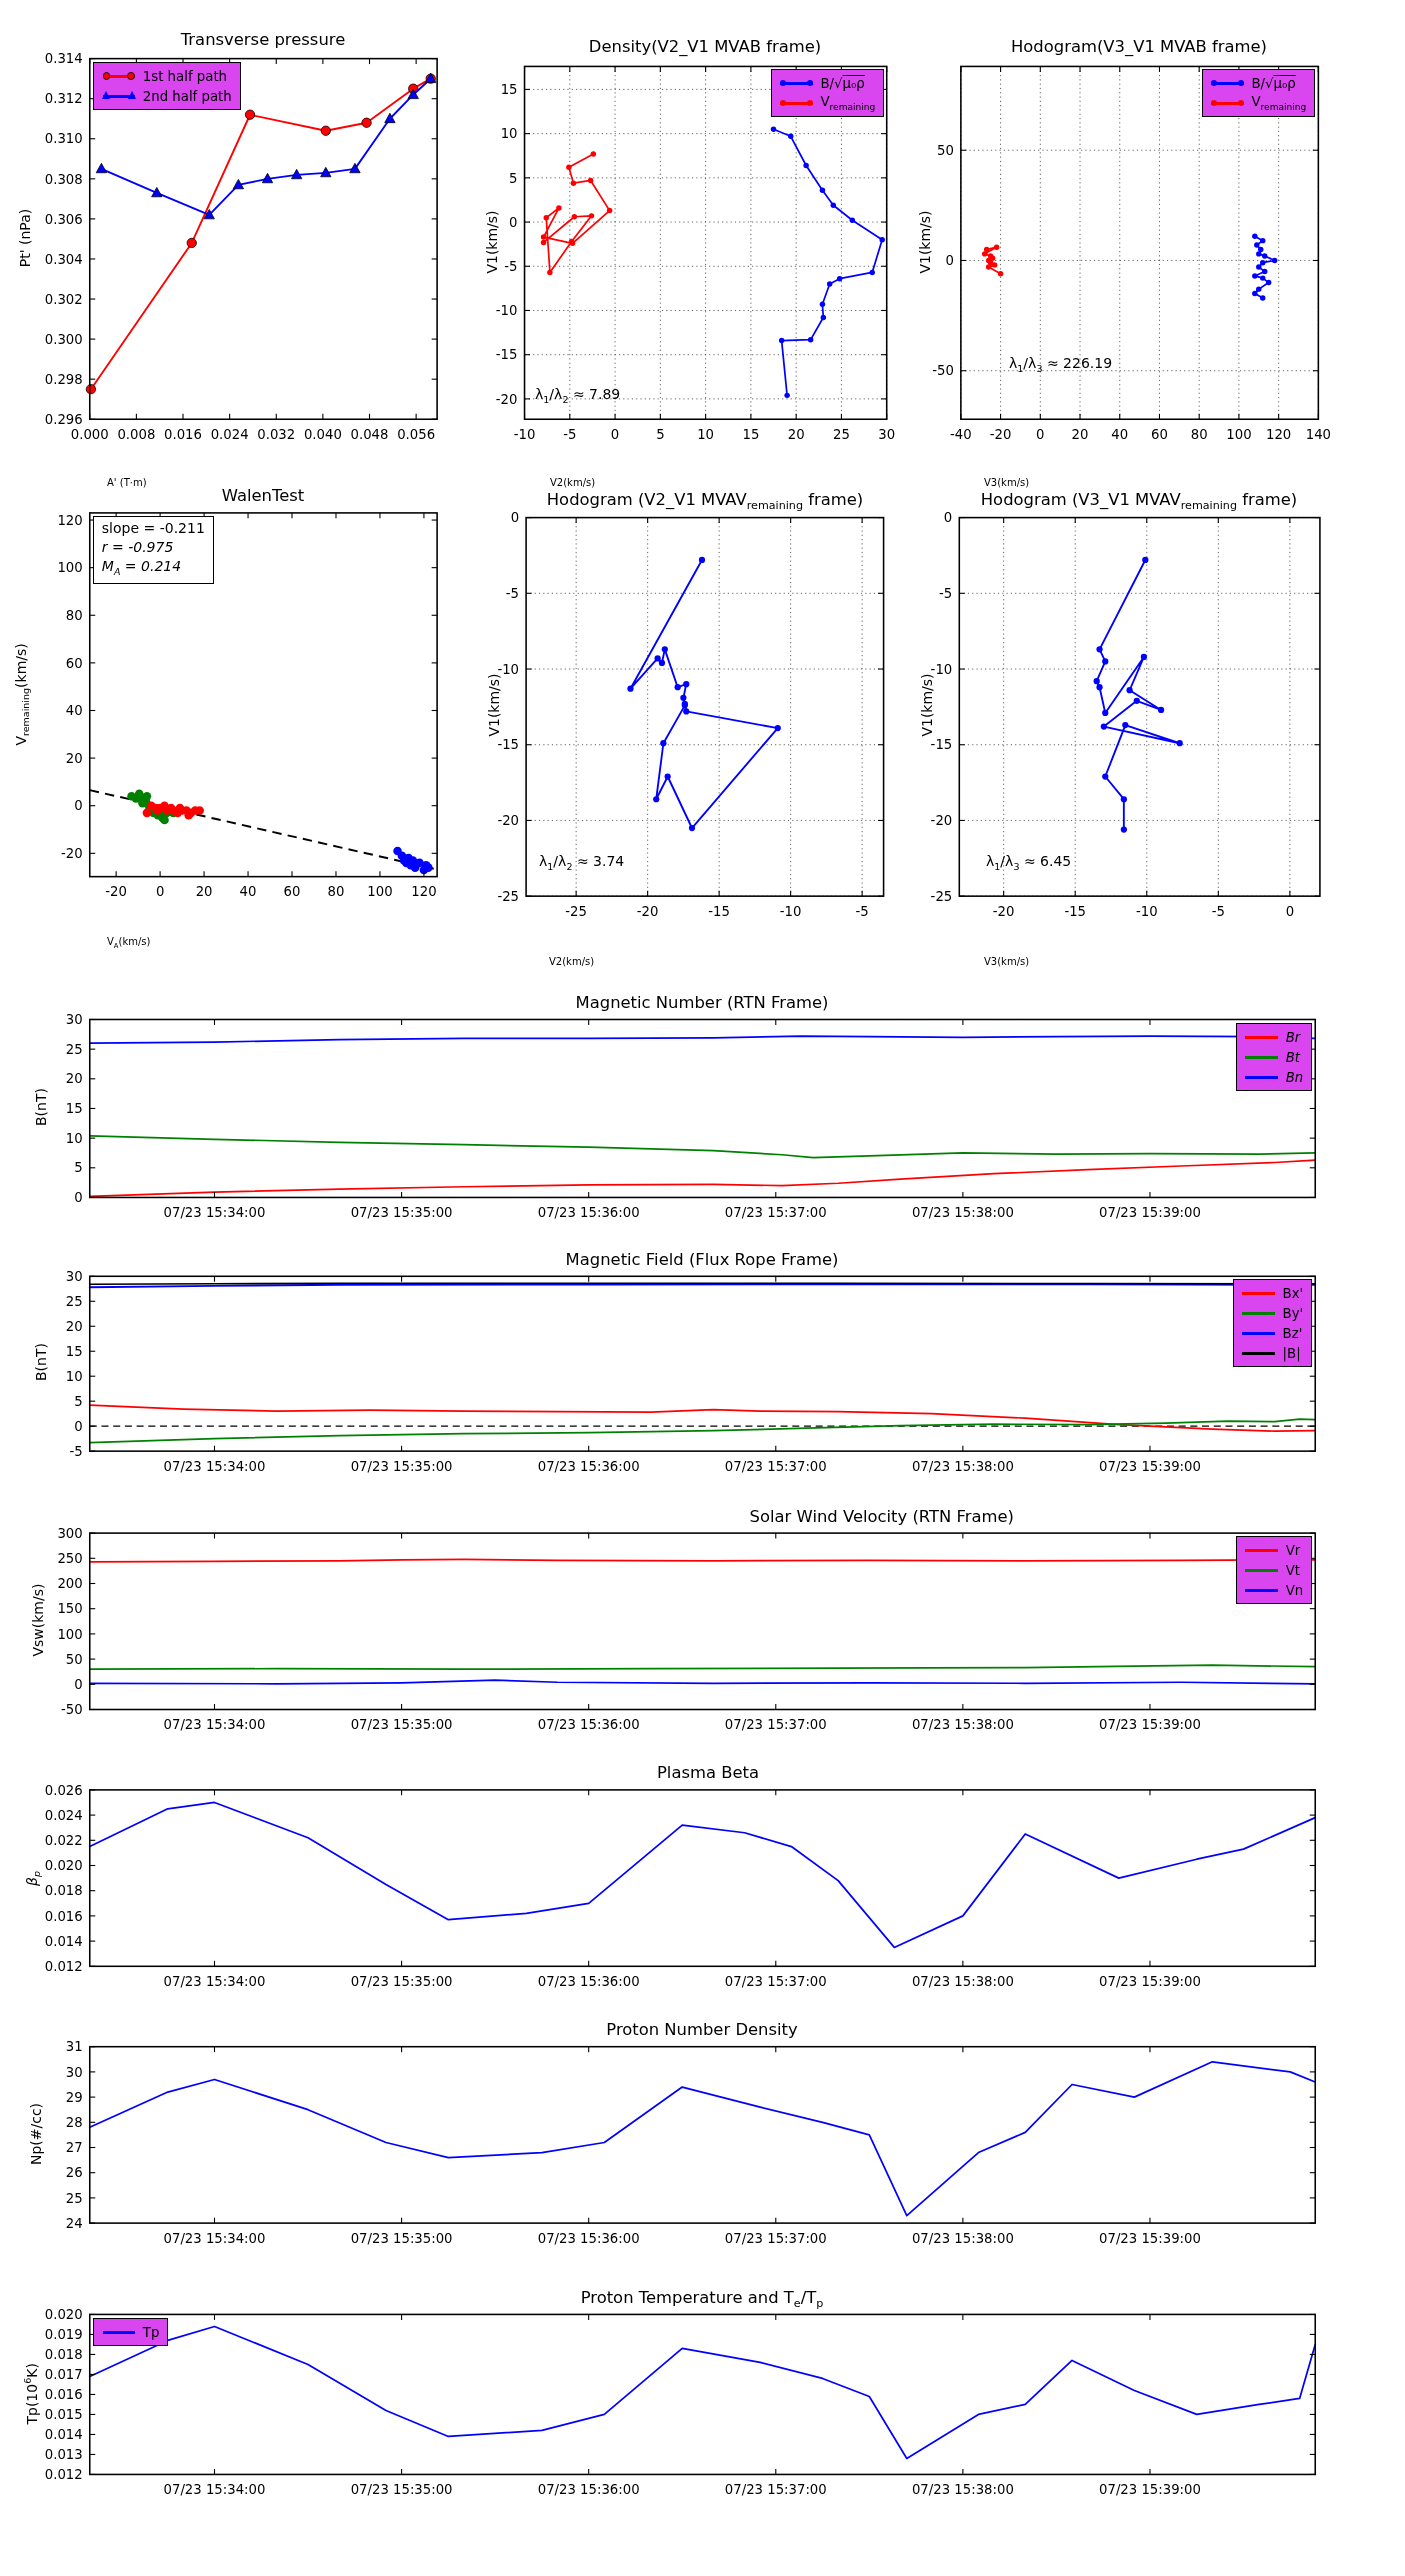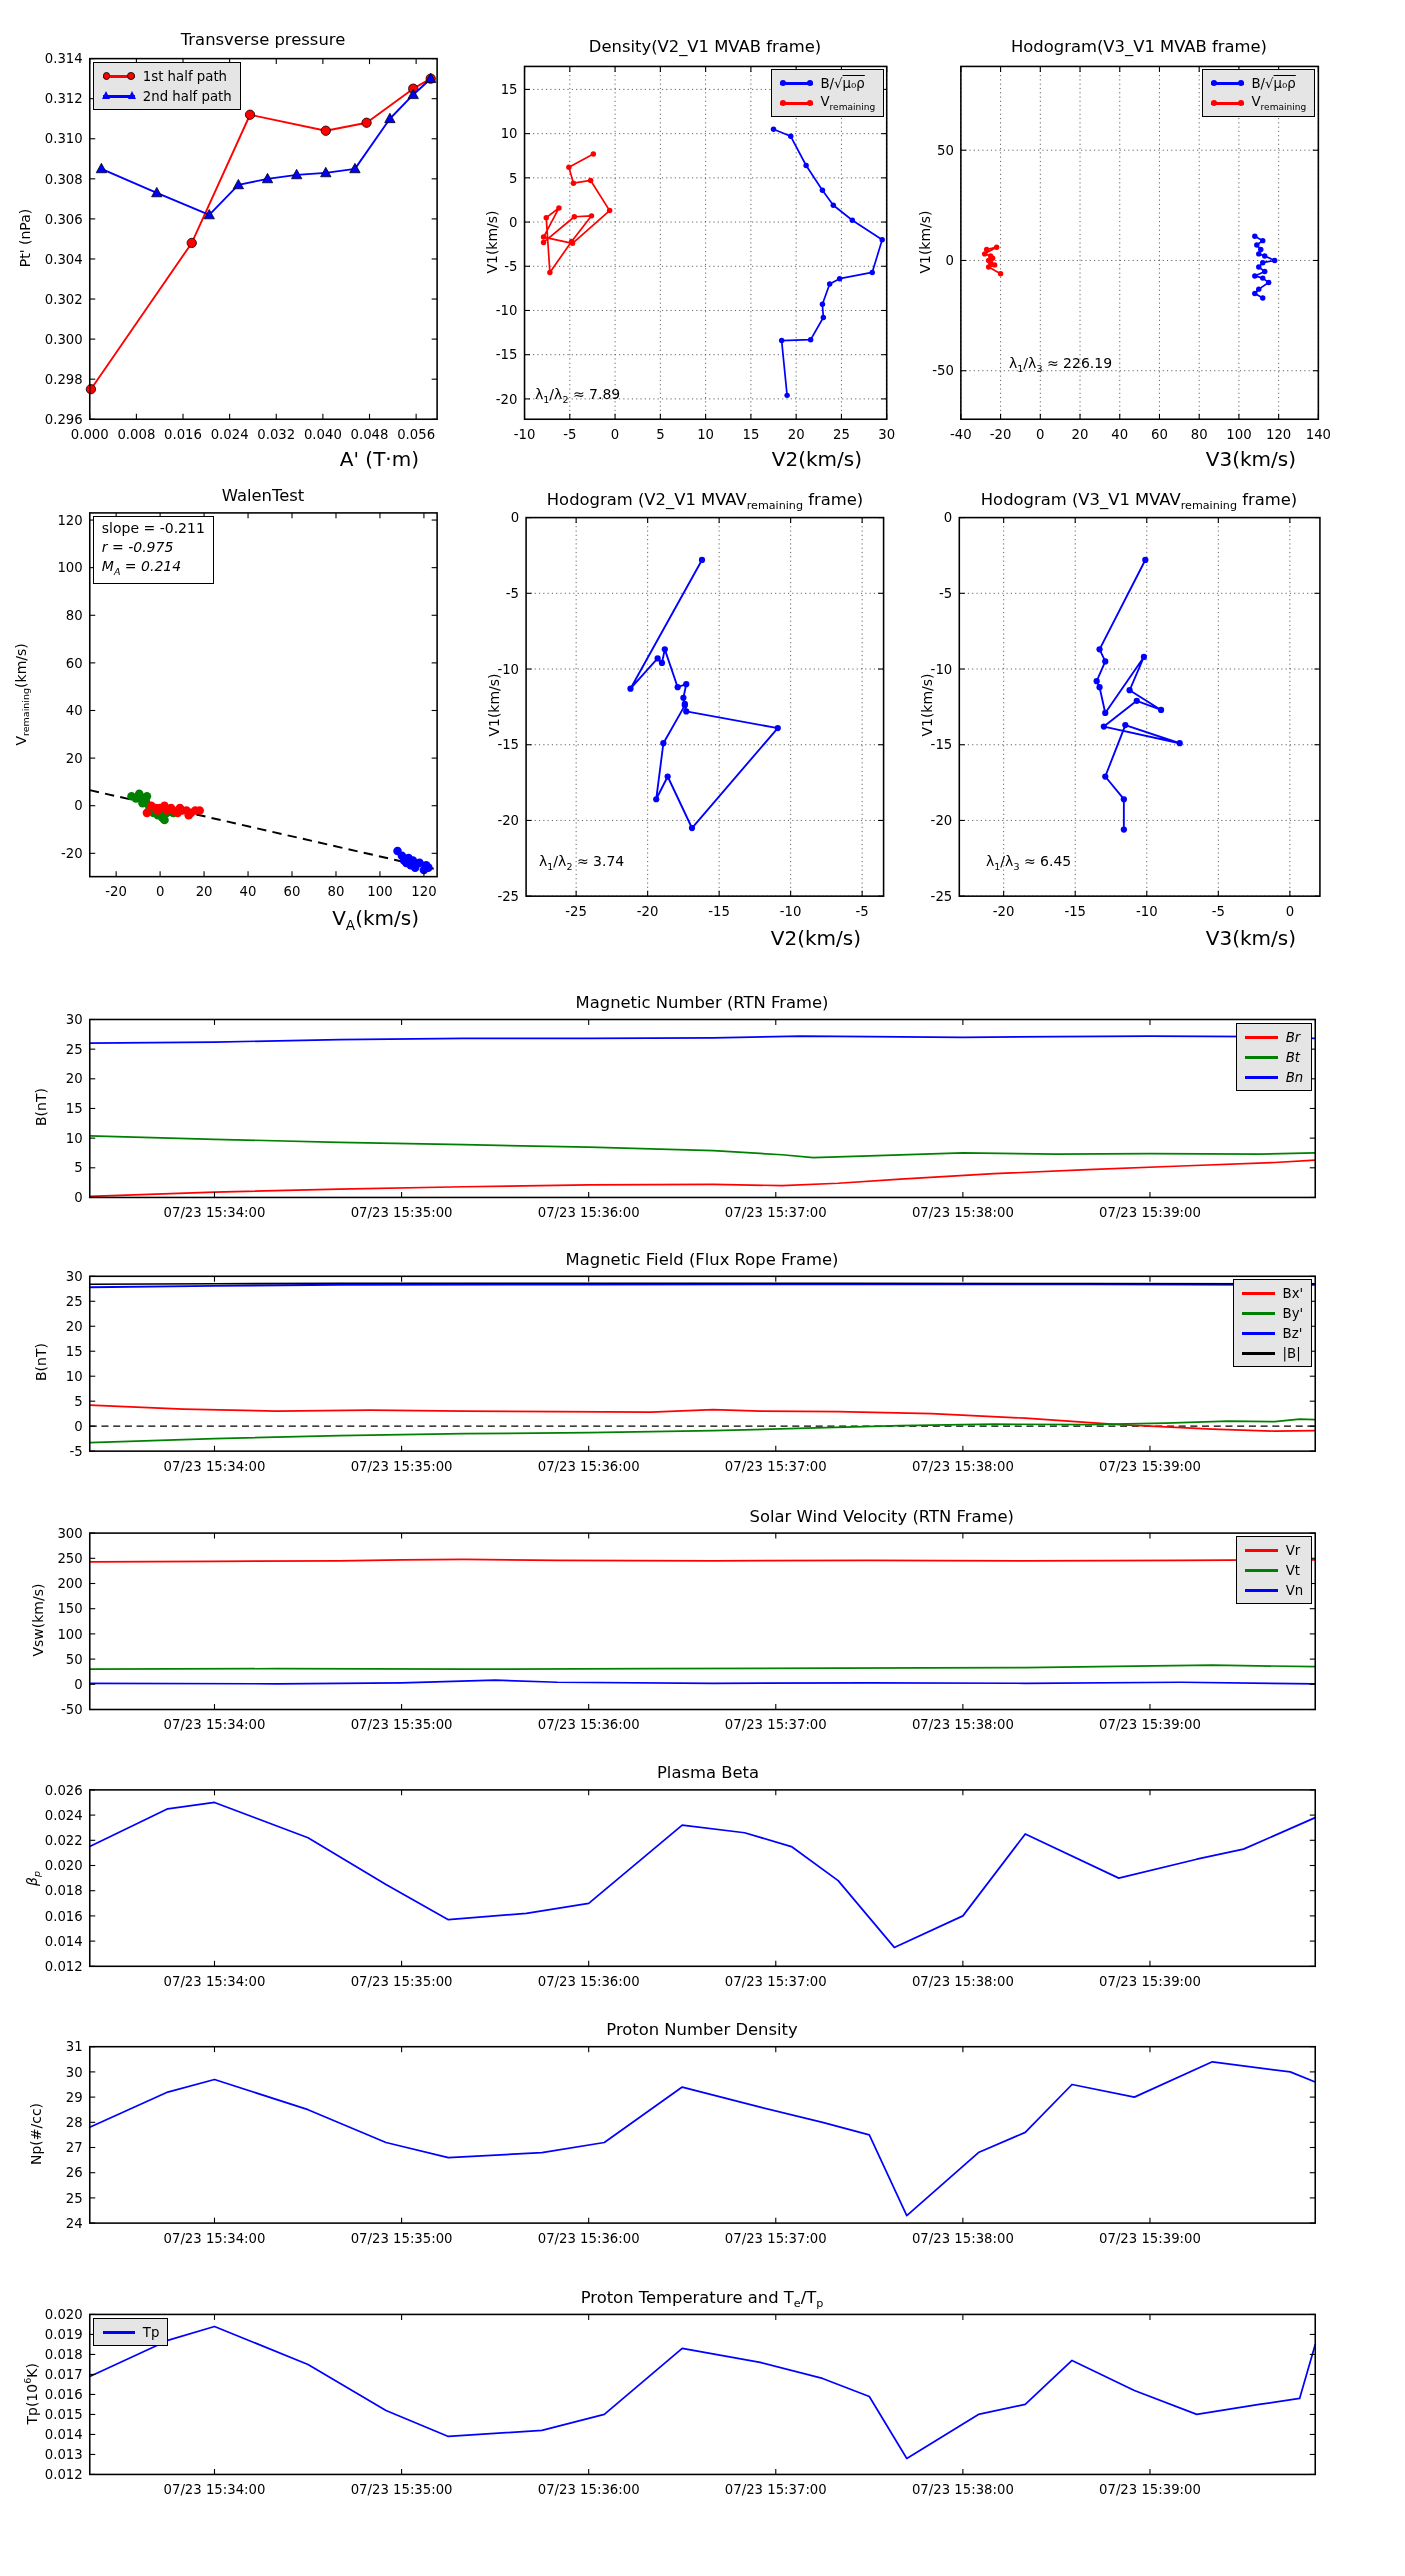--- a/index.html
+++ b/index.html
@@ -1,24 +1,24 @@
 <!DOCTYPE html>
 <html style="font-size:12.5px"><head>
 <meta charset="utf-8">
 <style>
   html,body{margin:0;padding:0;background:#fff;font-family:"DejaVu Sans",sans-serif;}
   #fig{position:relative;width:1405px;height:2576px;background:#fff;overflow:hidden;}
   #overlay{position:absolute;left:0;top:0;z-index:1;}
   .txt{position:absolute;z-index:2;color:#000;white-space:nowrap;}
   .title{font-size:16.4px;width:624px;text-align:center;}
-  .xlab{font-size:20px;width:312px;text-align:right;}
+  .xlab{font-size:10px;width:312px;text-align:left;margin-top:30px;}
   .ylab{font-size:14px;width:250px;text-align:center;transform:rotate(-90deg);}
   .ann{font-size:14px;}
   .statsbox{position:absolute;z-index:3;border:1.6px solid #000;background:#fff;padding:2.3px 7.8px;font-size:14px;line-height:19px;}
-  .legend{position:absolute;z-index:3;border:1.6px solid #000;background:#e5e5e5;padding:3.1px 7.8px;}
+  .legend{position:absolute;z-index:3;border:1.6px solid #000;background:#d946ef;padding:3.1px 7.8px;}
   .lrow{display:flex;align-items:center;height:20px;}
   .sample{position:relative;width:34px;height:12.5px;display:inline-block;margin-right:7px;flex:0 0 34px;}
   .sample .ln{position:absolute;left:0.8px;right:0.8px;top:5.5px;height:2.3px;}
   .sample .m{position:absolute;width:7.8px;height:7.8px;border-radius:50%;top:2.3px;border:0.8px solid #111;box-sizing:border-box;}
   .sample .m.sm{width:6.2px;height:6.2px;top:3.1px;border:none;}
   .sample .m.a{left:0.8px}.sample .m.b{right:0.8px}
   .sample .tri{position:absolute;width:0;height:0;border-left:4.7px solid transparent;border-right:4.7px solid transparent;border-bottom:8.6px solid #00f;border-radius:0;background:none!important;top:1.6px;}
   .sample .tri.a{left:0}.sample .tri.b{right:0}
   .llab{font-size:13.3px;color:#000;}
   sub,sup{font-size:68%;}

